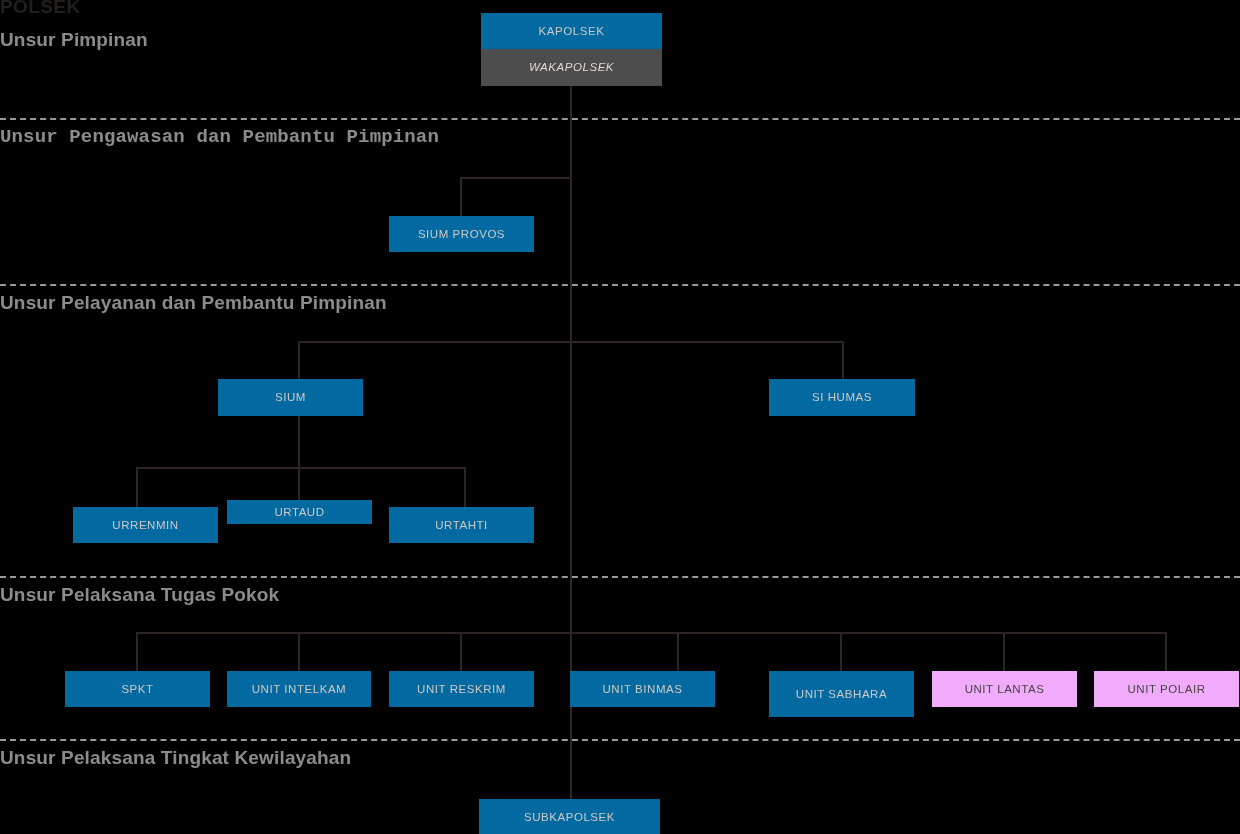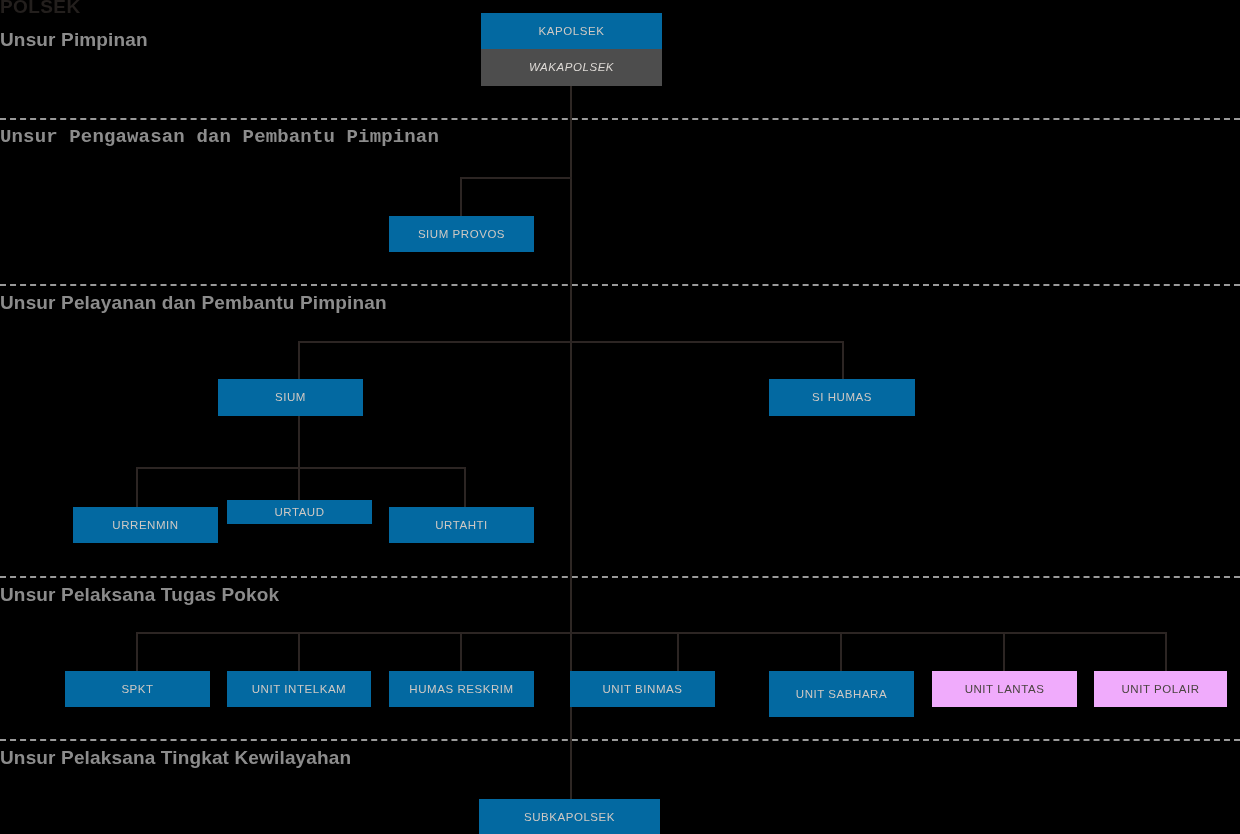--- a/index.html
+++ b/index.html
@@ -155,25 +155,25 @@
   <div class="node dark" style="left:65px; top:507px; width:145px; height:36px;margin-left:8px;">URRENMIN</div>
 
   <div class="node dark" style="left:227px; top:500px; width:145px; height:24px;">URTAUD</div>
 
   <div class="node dark" style="left:389px; top:507px; width:145px; height:36px;">URTAHTI</div>
 
   <div class="node dark" style="left:65px; top:671px; width:145px; height:36px;">SPKT</div>
 
   <div class="node dark" style="left:227px; top:671px; width:144px; height:36px;">UNIT INTELKAM</div>
 
-  <div class="node dark" style="left:389px; top:671px; width:145px; height:36px;">HUMAS RESKRIM</div>
+  <div class="node dark" style="left:389px; top:671px; width:145px; height:36px;">UNIT RESKRIM</div>
 
   <div class="node dark" style="left:570px; top:671px; width:145px; height:36px;">UNIT BINMAS</div>
 
   <div class="node dark" style="left:769px; top:671px; width:145px; height:46px;">UNIT SABHARA</div>
 
   <div class="node light" style="left:932px; top:671px; width:145px; height:36px;">UNIT LANTAS</div>
 
-  <div class="node light" style="left:1094px; top:671px; width:133px; height:36px;">UNIT POLAIR</div>
+  <div class="node light" style="left:1094px; top:671px; width:145px; height:36px;">UNIT POLAIR</div>
 
   <div class="node dark" style="left:479px; top:799px; width:181px; height:36px;">SUBKAPOLSEK</div>
 
 </div>
 
 </body></html>

